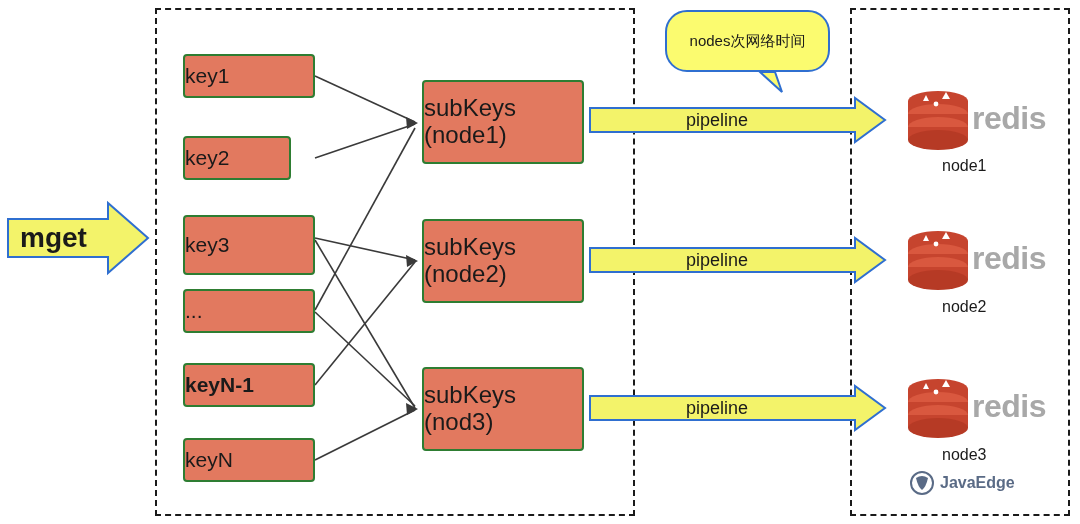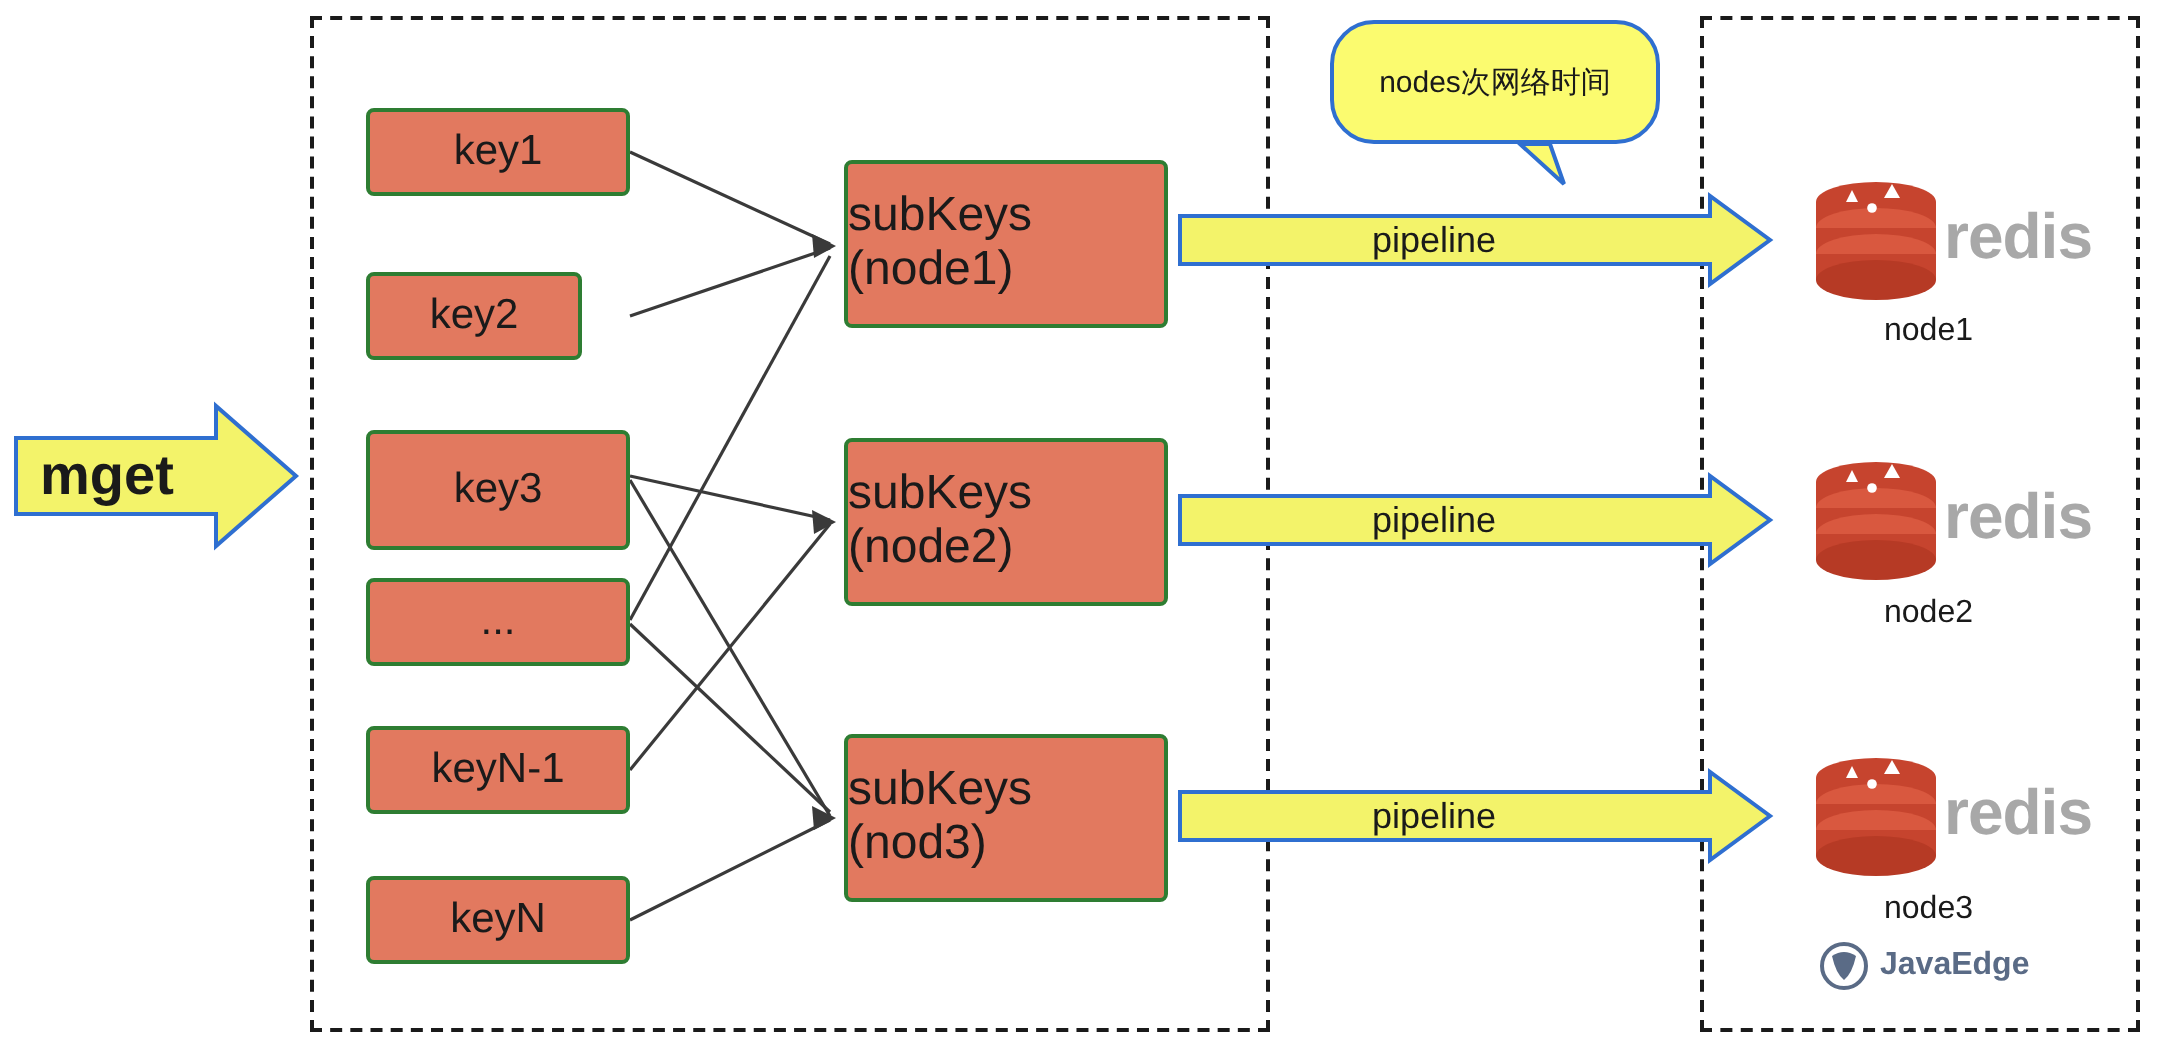--- a/index.html
+++ b/index.html
@@ -2,21 +2,21 @@
 <html><head>
 <meta charset="utf-8">
 <style>
   html,body{margin:0;padding:0;}
   body{width:1080px;height:524px;background:#ffffff;font-family:"Liberation Sans",sans-serif;overflow:hidden;position:relative;}
   #stage{position:relative;width:1080px;height:524px;}
 
   .dashbox{position:absolute;border:2px dashed #1a1a1a;box-sizing:border-box;}
 
   .keybox{position:absolute;background:#e2795f;border:2px solid #2e7d32;border-radius:4px;
-          display:flex;align-items:center;justify-content:center;color:#1a1a1a;font-size:21px;box-sizing:border-box;}
+          display:flex;align-items:center;justify-content:flex-start;color:#1a1a1a;font-size:21px;box-sizing:border-box;}
   .subbox{position:absolute;background:#e2795f;border:2px solid #2e7d32;border-radius:4px;
           display:flex;flex-direction:column;align-items:flex-start;justify-content:center;color:#1a1a1a;font-size:24px;
           line-height:1.12;box-sizing:border-box;}
 
   .mget-label{position:absolute;font-size:28px;color:#1a1a1a;font-weight:bold;}
   .pipeline-label{position:absolute;font-size:18px;color:#1a1a1a;background:#f3f36a;padding:0 4px;text-align:right;}
 
   .bubble{position:absolute;background:#fbfb6f;border:2px solid #2f6fd0;border-radius:22px;
           display:flex;align-items:center;justify-content:center;font-size:15px;color:#1a1a1a;box-sizing:border-box;}
 
@@ -118,21 +118,21 @@
     </div>
   <div class="keybox" style="left:183px;top:136px;width:108px;height:44px;">
       <span>key2</span>
     </div>
   <div class="keybox" style="left:183px;top:215px;width:132px;height:60px;">
       <span>key3</span>
     </div>
   <div class="keybox" style="left:183px;top:289px;width:132px;height:44px;">
       <span>...</span>
     </div>
-  <div class="keybox" style="left:183px;top:363px;width:132px;height:44px;">
+  <div class="keybox" style="left:183px;top:363px;width:132px;height:44px;font-weight:bold;">
       <span>keyN-1</span>
     </div>
   <div class="keybox" style="left:183px;top:438px;width:132px;height:44px;">
       <span>keyN</span>
     </div>
 
   <div class="subbox" style="left:422px;top:80px;width:162px;height:84px;">
     <span>subKeys</span>
     <span>(node1)</span>
   </div>

